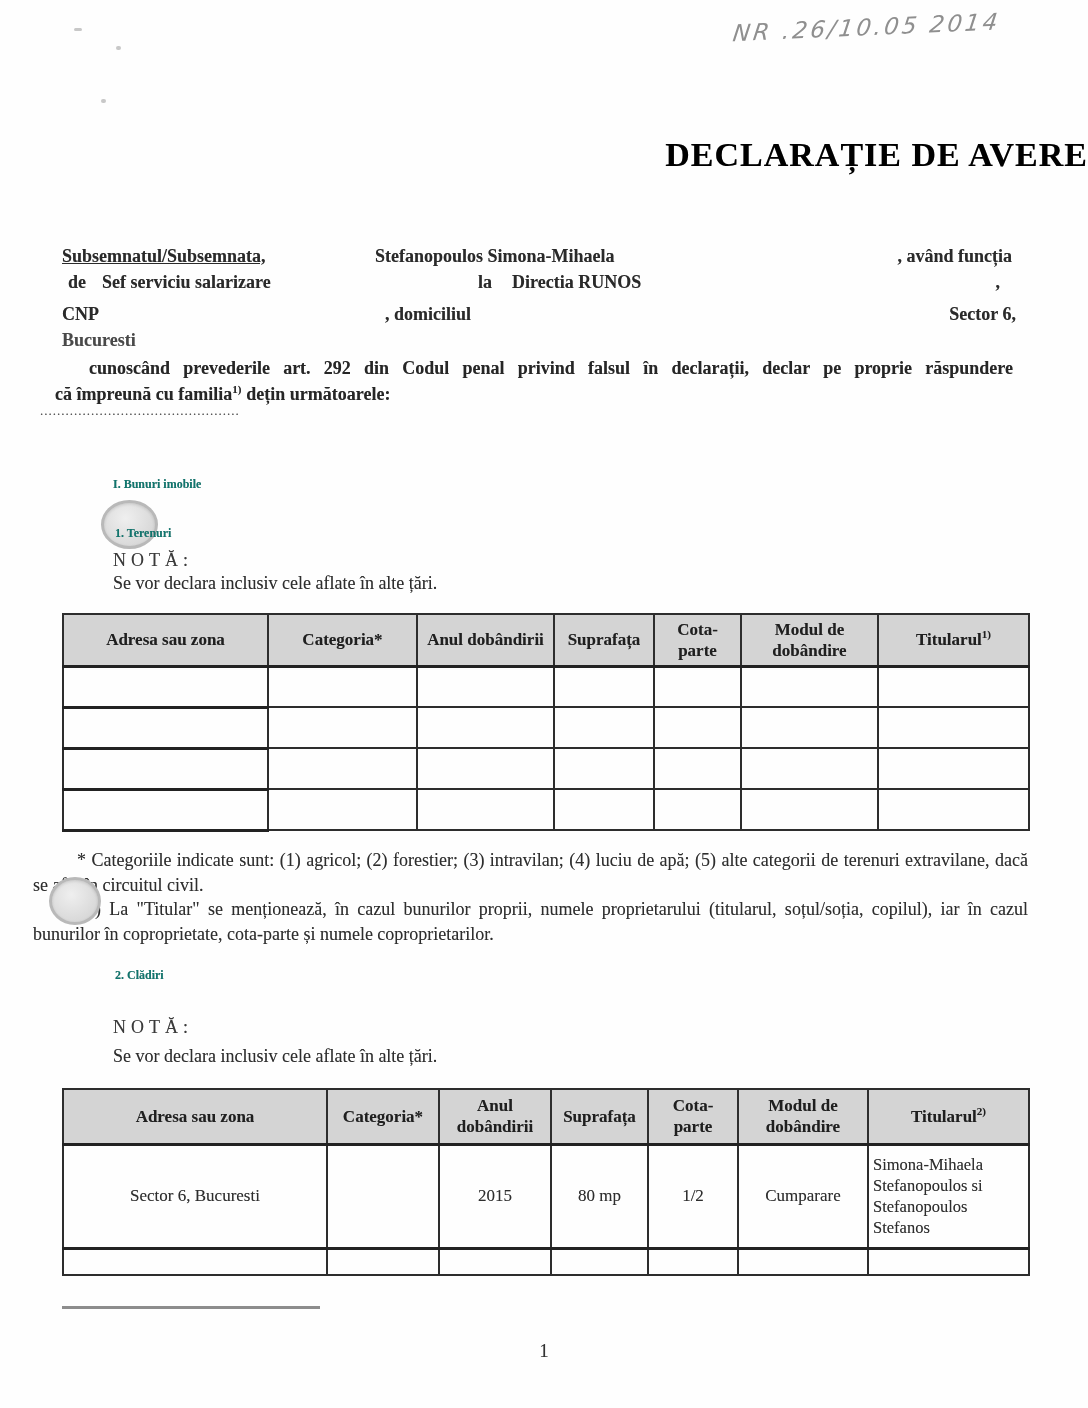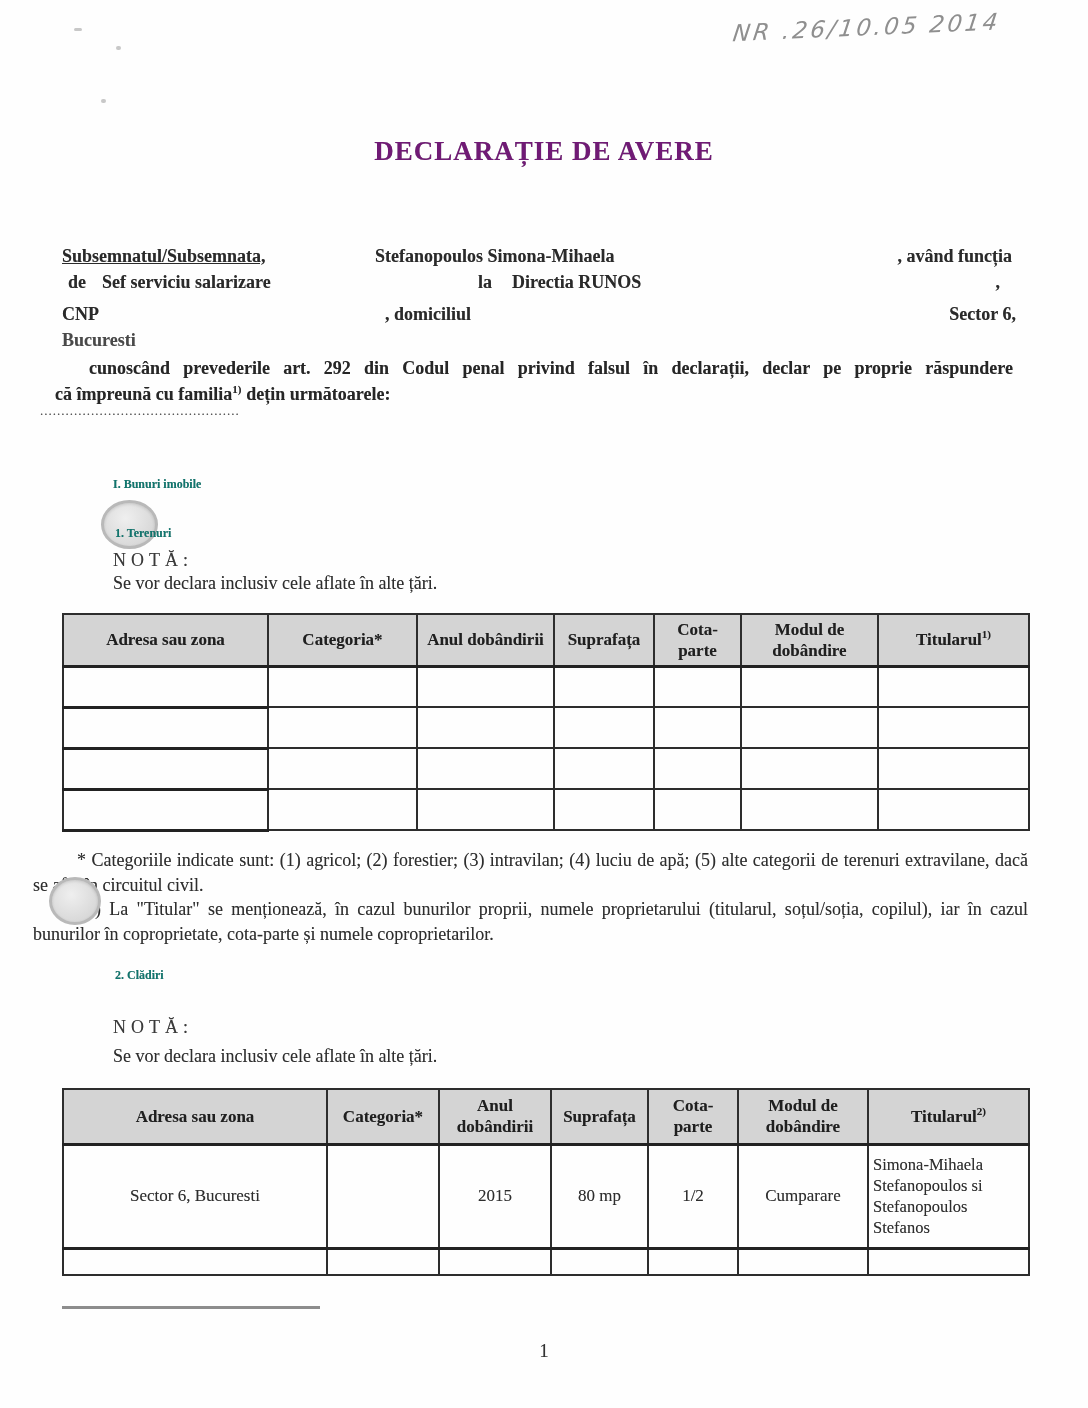--- a/index.html
+++ b/index.html
@@ -22,23 +22,23 @@
     font-family: "DejaVu Sans", sans-serif;
     font-style: italic;
     font-size: 23px; letter-spacing: 3px;
     color: #8f8f8f;
     transform: rotate(-2.5deg) skewX(-10deg);
     text-shadow: none;
   }
 
   .title {
     position: absolute; left: 0; top: 136px; width: 100%;
-    text-align: center;
-    font-size: 27px; font-weight: bold; letter-spacing: 1px;
-    color: #701a75;
+    text-align: right;
+    font-size: 34px; font-weight: bold; letter-spacing: 1px;
+    color: #000000;
   }
 
   .intro { position: absolute; left: 62px; top: 243px; width: 950px; font-weight: bold; font-size: 18px; color: #2a2a2a; }
   .intro .line { position: absolute; left: 0; width: 100%; height: 24px; }
   .intro .p { position: absolute; white-space: nowrap; }
 
   .decl {
     position: absolute; left: 55px; top: 355px; width: 958px;
     font-weight: bold; font-size: 18px; line-height: 26px; color: #262626;
   }

